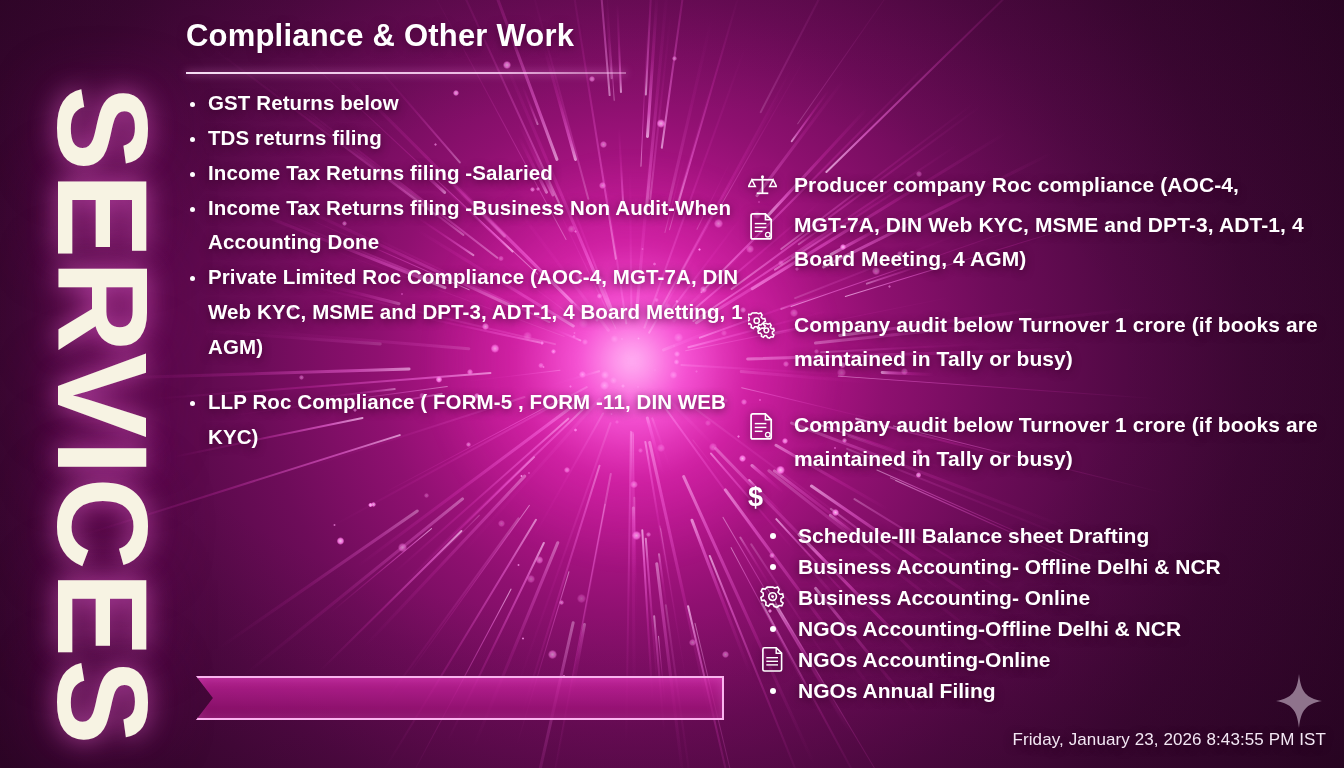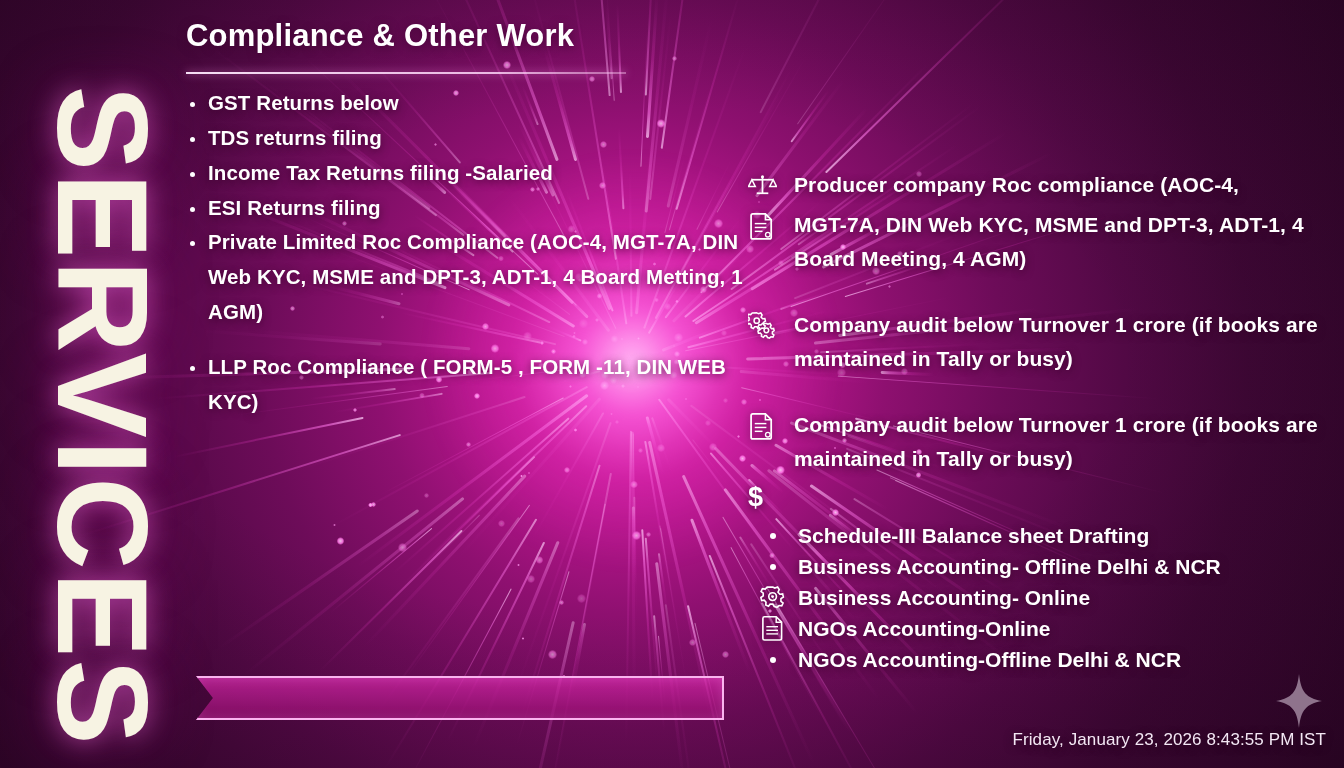--- a/index.html
+++ b/index.html
@@ -525,21 +525,21 @@
   <div class="services-word">SERVICES</div>
 
   <div class="left-col">
     <div class="section-title">Compliance &amp; Other Work</div>
     <div class="title-rule"></div>
 
     <ul class="blist" id="left-group-a">
         <li>GST Returns below</li>
         <li>TDS returns filing</li>
         <li>Income Tax Returns filing -Salaried</li>
-        <li> ESI Returns filing</li>
+        <li>Income Tax Returns filing -Business Non Audit-When Accounting Done</li>
       </ul>
     <ul class="blist gap-block" id="left-group-b">
         <li>Private Limited Roc Compliance (AOC-4, MGT-7A, DIN Web KYC, MSME and DPT-3, ADT-1, 4 Board Metting, 1 AGM)</li>
         <li class="gap-item">LLP Roc Compliance ( FORM-5 , FORM -11, DIN WEB KYC)</li>
       </ul>
   </div>
 
   <div class="ribbon">
     <div class="ribbon-inner"></div>
   </div>
@@ -604,31 +604,37 @@
         <li>
           <span class="marker">
             <svg width="27" height="27" viewBox="0 0 30 30" style="filter:drop-shadow(0 1px 5px rgba(50,0,40,.8))">
               <use href="#ic-gear"></use>
             </svg>
           </span>
           <span>Business Accounting- Online</span>
         </li>
         <li>
           <span class="marker">
+            <span class="dot"></span>
+          </span>
+          <span>NGOs Accounting-Offline Delhi &amp; NCR</span>
+        </li>
+        <li>
+          <span class="marker">
             <svg width="27" height="27" viewBox="0 0 30 30" style="filter:drop-shadow(0 1px 5px rgba(50,0,40,.8))">
               <use href="#ic-lines-document"></use>
             </svg>
           </span>
           <span>NGOs Accounting-Online</span>
         </li>
         <li>
           <span class="marker">
             <span class="dot"></span>
           </span>
-          <span>NGOs Accounting-Offline Delhi &amp; NCR</span>
+          <span>NGOs Annual Filing</span>
         </li>
       </ul>
   </div>
 
   <svg class="sparkle" viewBox="0 0 46 54">
     <path d="M23 0 C25 18 30 24 46 27 C30 30 25 36 23 54 C21 36 16 30 0 27 C16 24 21 18 23 0 Z" fill="#cdb9cd" opacity="0.85"></path>
   </svg>
 
   <div class="timestamp">Friday, January 23, 2026 8:43:55 PM IST</div>
 </div>

